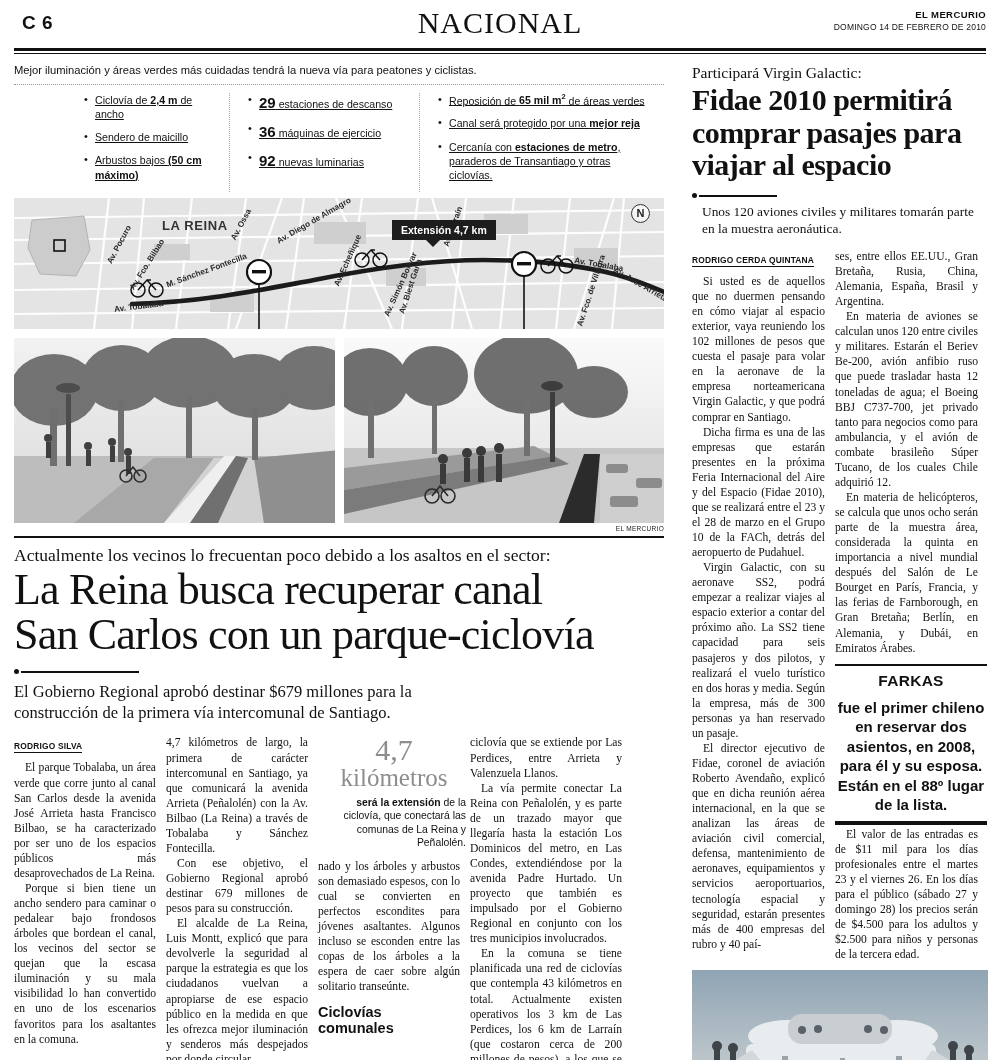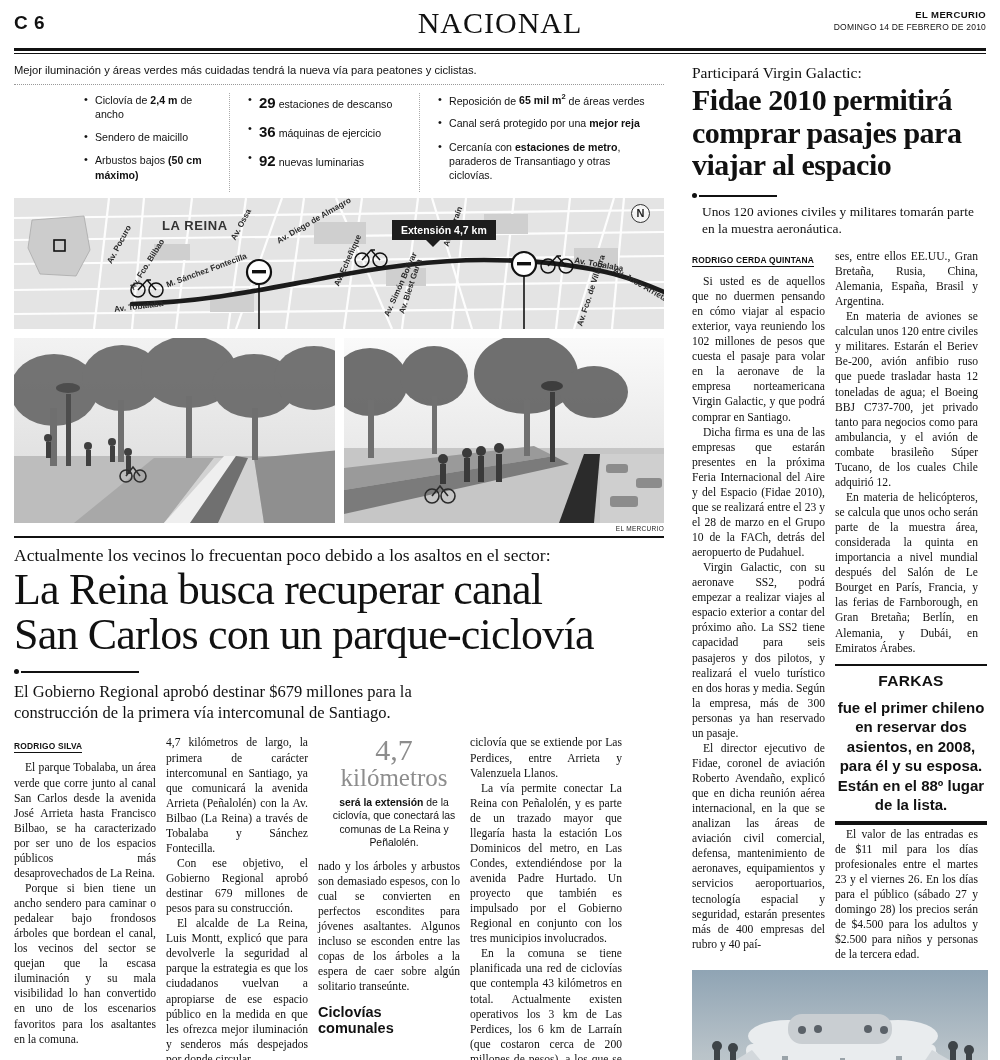--- a/index.html
+++ b/index.html
@@ -8,21 +8,21 @@
     width: 1000px; height: 1060px; position: relative;
     font-family: "Liberation Serif", serif;
     color: #111;
     overflow: hidden;
   }
   .page { position: relative; width: 1000px; height: 1060px; padding: 0 14px; }
 
   
   .masthead { position: relative; height: 46px; }
   .folio {
-    position: absolute; left: 0; top: 12px;
+    position: absolute; left: 8px; top: 12px;
     font-family: "Liberation Sans", sans-serif;
     font-weight: bold; font-size: 19px; letter-spacing: .5px;
   }
   .section-title {
     position: absolute; left: 0; right: 0; top: 6px; text-align: center;
     font-family: "Liberation Serif", serif;
     font-size: 30px; letter-spacing: 1px; font-weight: normal;
   }
   .mast-right {
     position: absolute; right: 0; top: 9px; text-align: right;
@@ -43,21 +43,21 @@
   .info-head {
     font-size: 25px; font-weight: normal; letter-spacing: -.2px;
     font-family: "Liberation Serif", serif; margin-bottom: 5px;
   }
   .info-sub {
     font-family: "Liberation Sans", sans-serif;
     font-size: 11.2px; padding-bottom: 8px;
   }
   .dash-rule { border-top: 1px dotted #999; margin-bottom: 8px; }
 
-  .facts { display: flex; gap: 0; }
+  .facts { display: flex; gap: 0; text-decoration: underline; }
   .facts-col { flex: 1; padding: 0 10px; }
   .facts-col.c1 { flex: 0 0 215px; padding-left: 70px; }
   .facts-col.c2 { flex: 0 0 190px; border-left: 1px dotted #aaa; padding-left: 18px;}
   .facts-col.c3 { flex: 1; border-left: 1px dotted #aaa; padding-left: 18px;}
   .fact {
     font-family: "Liberation Sans", sans-serif;
     font-size: 10.6px; line-height: 1.35; margin-bottom: 9px;
     position: relative; padding-left: 11px;
   }
   .fact:before {
@@ -147,21 +147,21 @@
   .pull .num {
     color: #8d8d8d; font-size: 30px; line-height: 1.0;
     font-family: "Liberation Serif", serif;
   }
   .pull .unit {
     color: #8d8d8d; font-size: 25px; line-height: 1.05; margin-bottom: 4px;
     font-family: "Liberation Serif", serif;
   }
   .pull .desc {
     font-family: "Liberation Sans", sans-serif; font-size: 10.4px;
-    line-height: 1.3; text-align: center;
+    line-height: 1.3; text-align: right;
   }
   .pull .desc b { font-weight: bold; }
 
   
   .sb-kicker { font-size: 15.5px; line-height: 1.15; }
   .sb-headline {
     font-size: 30px; line-height: 1.08; letter-spacing: -.5px; margin-top: 3px;
   }
   .sb-stand {
     font-size: 13.4px; line-height: 1.25; margin-top: 6px; padding-left: 10px;

